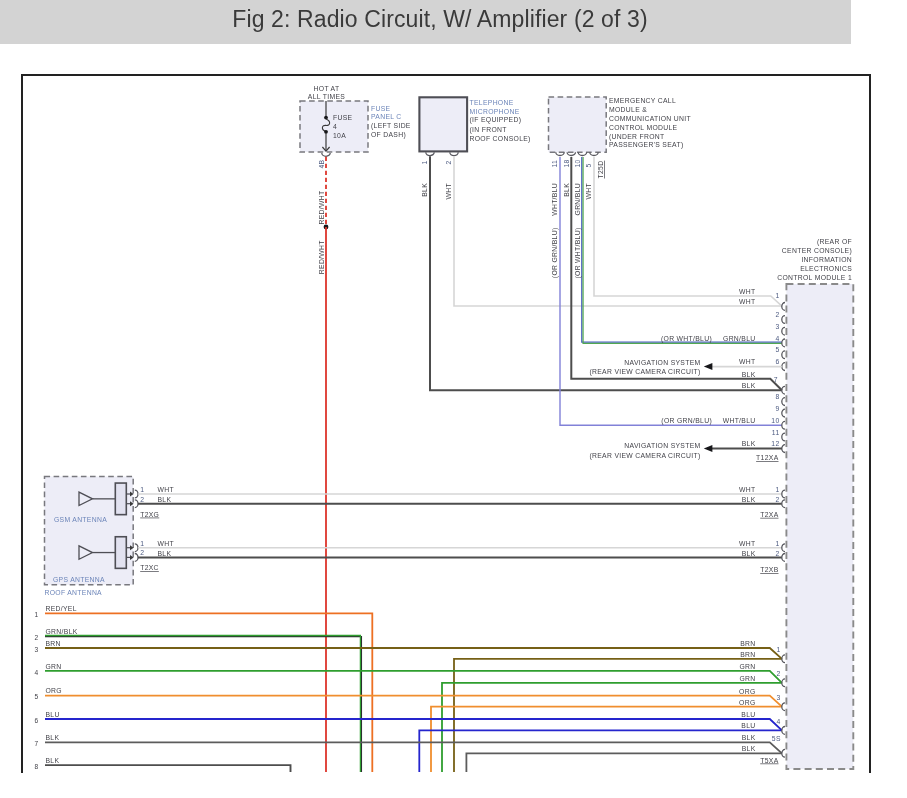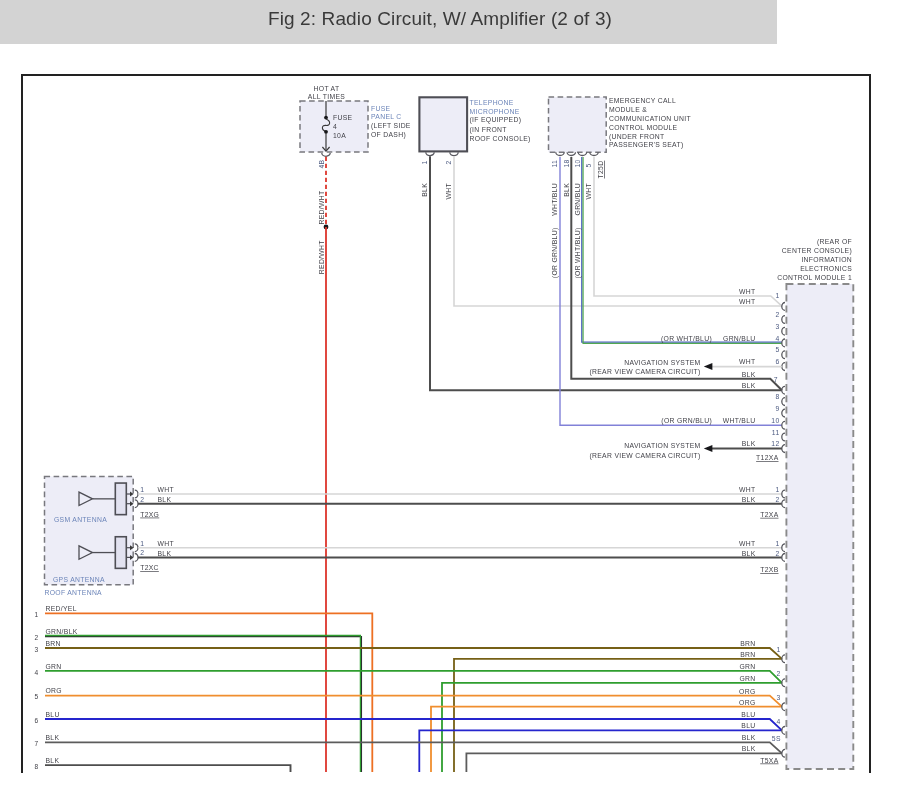--- a/index.html
+++ b/index.html
@@ -1,17 +1,17 @@
 <!DOCTYPE html>
 <html><head><meta charset="utf-8">
 <style>
 html,body{margin:0;padding:0;background:#fff;width:907px;height:798px;overflow:hidden}
 *{box-sizing:border-box}
-.hdr{position:absolute;left:0;top:0;width:777px;height:44px;background:#d3d3d3;
-font-family:"Liberation Sans",sans-serif;font-size:19px;color:#3a3a3a;
+.hdr{position:absolute;left:0;top:0;width:851px;height:44px;background:#d3d3d3;
+font-family:"Liberation Sans",sans-serif;font-size:23px;color:#3a3a3a;
 letter-spacing:0.12px;line-height:38px}
 .hdr span{position:absolute;left:440px;transform:translateX(-50%);white-space:nowrap}
 .frame{position:absolute;left:21px;top:73.5px;width:850px;height:699.5px;
 border-left:2px solid #222;border-right:2px solid #222;border-top:2px solid #222}
 svg{position:absolute;left:0;top:0}
 text{font-family:"Liberation Sans",sans-serif}
 </style></head>
 <body>
 <div class="hdr">
     <span>Fig 2: Radio Circuit, W/ Amplifier (2 of 3)</span>

